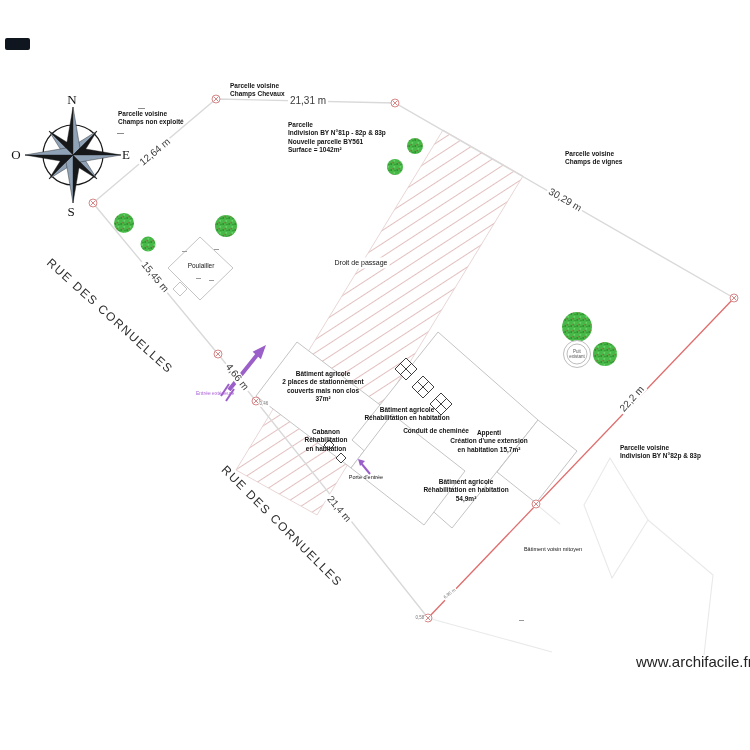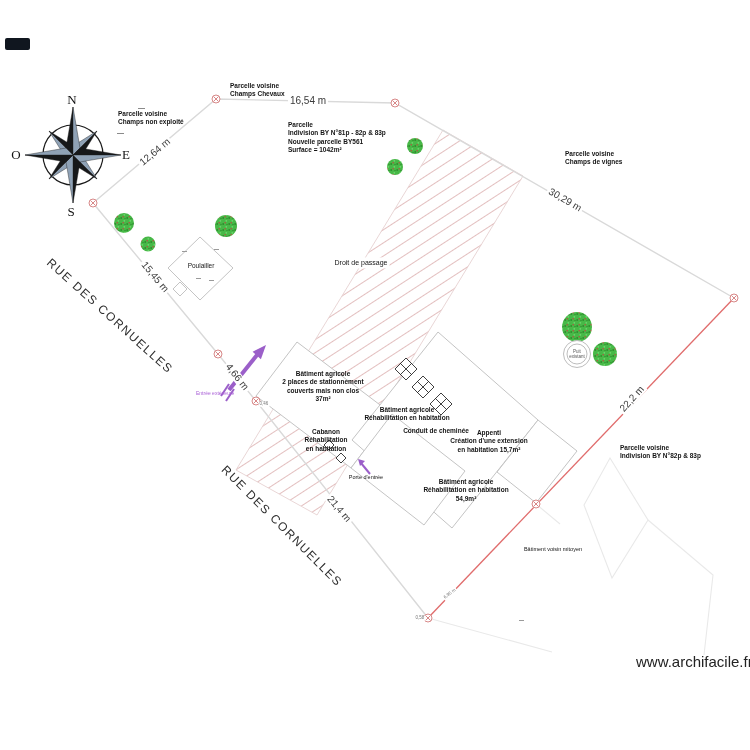--- a/index.html
+++ b/index.html
@@ -225,21 +225,21 @@
   <div class="lbl" style="left:466px;top:491px;">Bâtiment agricole
 Réhabilitation en habitation
 54,9m²</div>
   <div class="purple-note" style="left:196px;top:390px;">Entrée extérieure</div>
   <div class="puit-lbl" style="left:577px;top:354px;">Puit
 existant</div>
 
   <div class="street" style="left:110px;top:316px;">RUE DES CORNUELLES</div>
   <div class="street" style="left:282px;top:526px;transform:translate(-50%,-50%) rotate(45deg);">RUE DES CORNUELLES</div>
 
-  <div class="dim" style="left:308px;top:101px;">16,54 m</div>
+  <div class="dim" style="left:308px;top:101px;">21,31 m</div>
   <div class="dim" style="left:155px;top:152px;transform:translate(-50%,-50%) rotate(-40deg);">12,64 m</div>
   <div class="dim" style="left:155px;top:277px;transform:translate(-50%,-50%) rotate(50deg);">15,45 m</div>
   <div class="dim" style="left:237px;top:377px;transform:translate(-50%,-50%) rotate(52deg);">4,66 m</div>
   <div class="dim" style="left:339px;top:509px;transform:translate(-50%,-50%) rotate(50deg);">21,4 m</div>
   <div class="dim" style="left:565px;top:200px;transform:translate(-50%,-50%) rotate(30deg);">30,29 m</div>
   <div class="dim" style="left:632px;top:399px;transform:translate(-50%,-50%) rotate(-48deg);">22,2 m</div>
   <div class="dim tiny" style="left:450px;top:594px;transform:translate(-50%,-50%) rotate(-38deg);">6,95 m</div>
   <div class="dim tiny" style="left:420px;top:618px;">0,58</div>
   <div class="dim tiny" style="left:264px;top:404px;">0,46</div>
 

